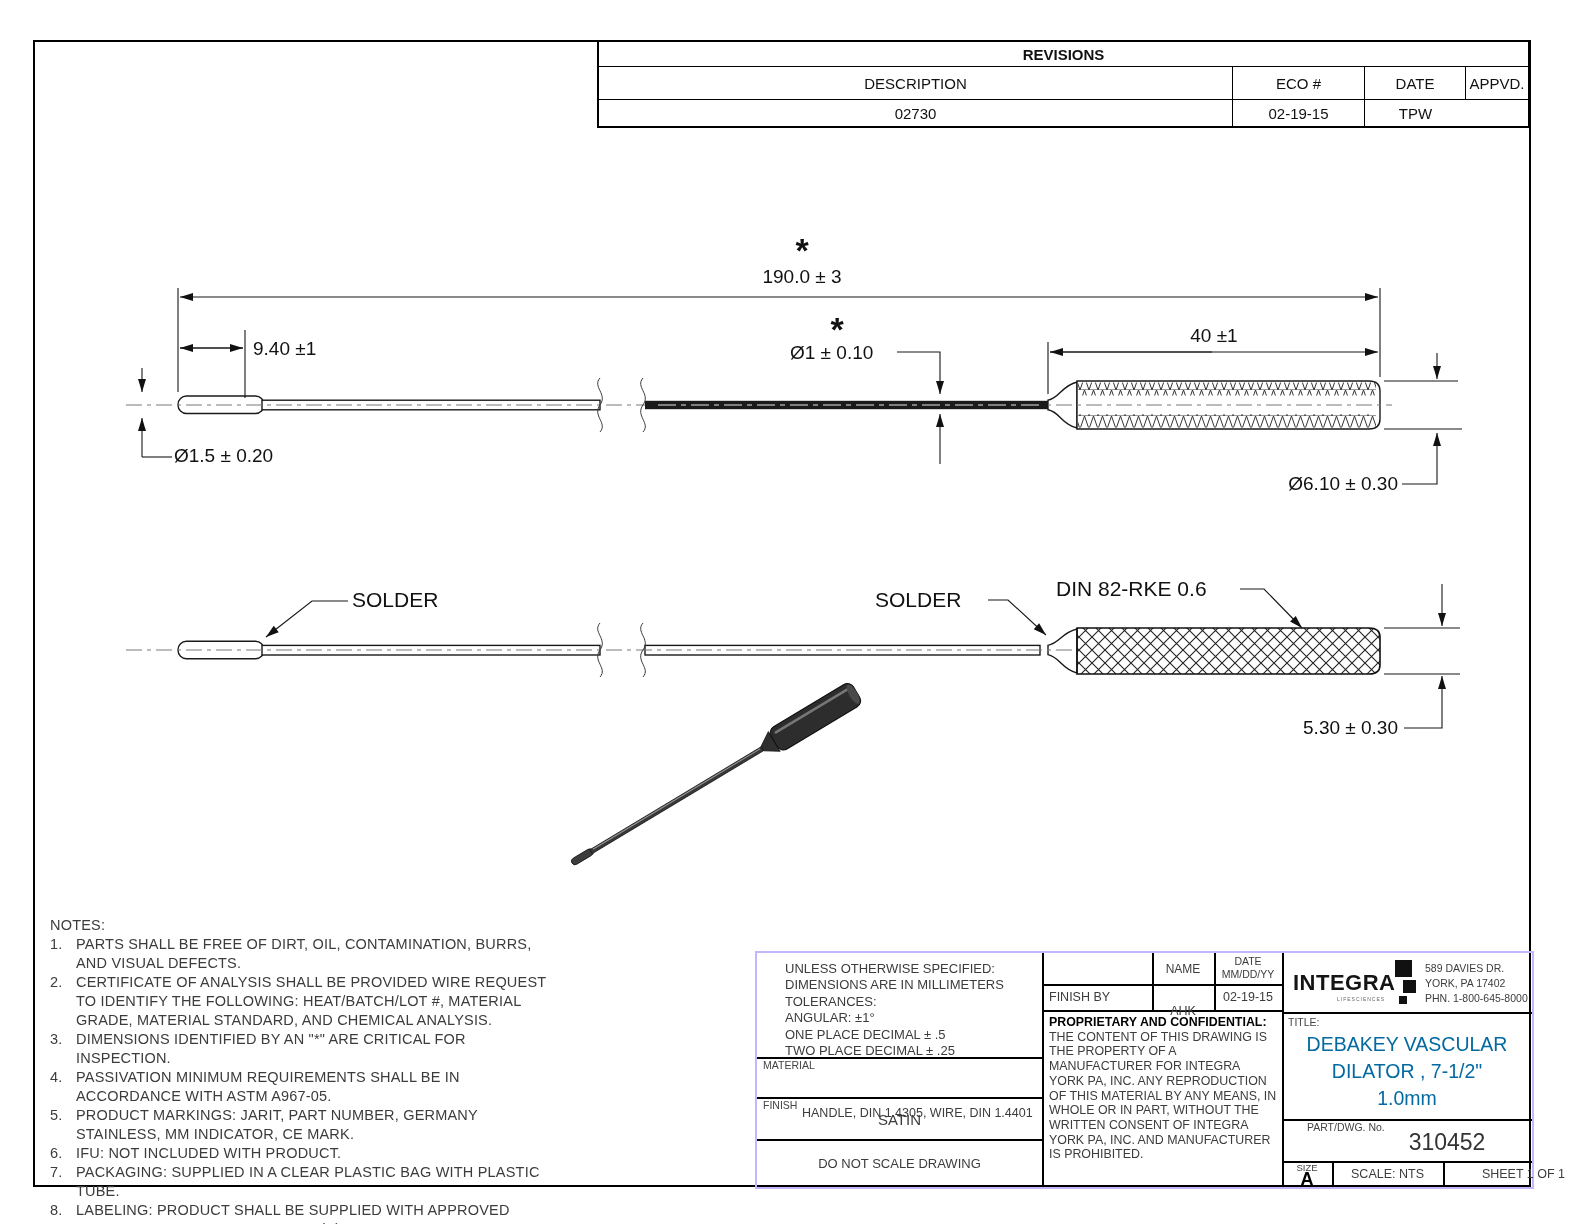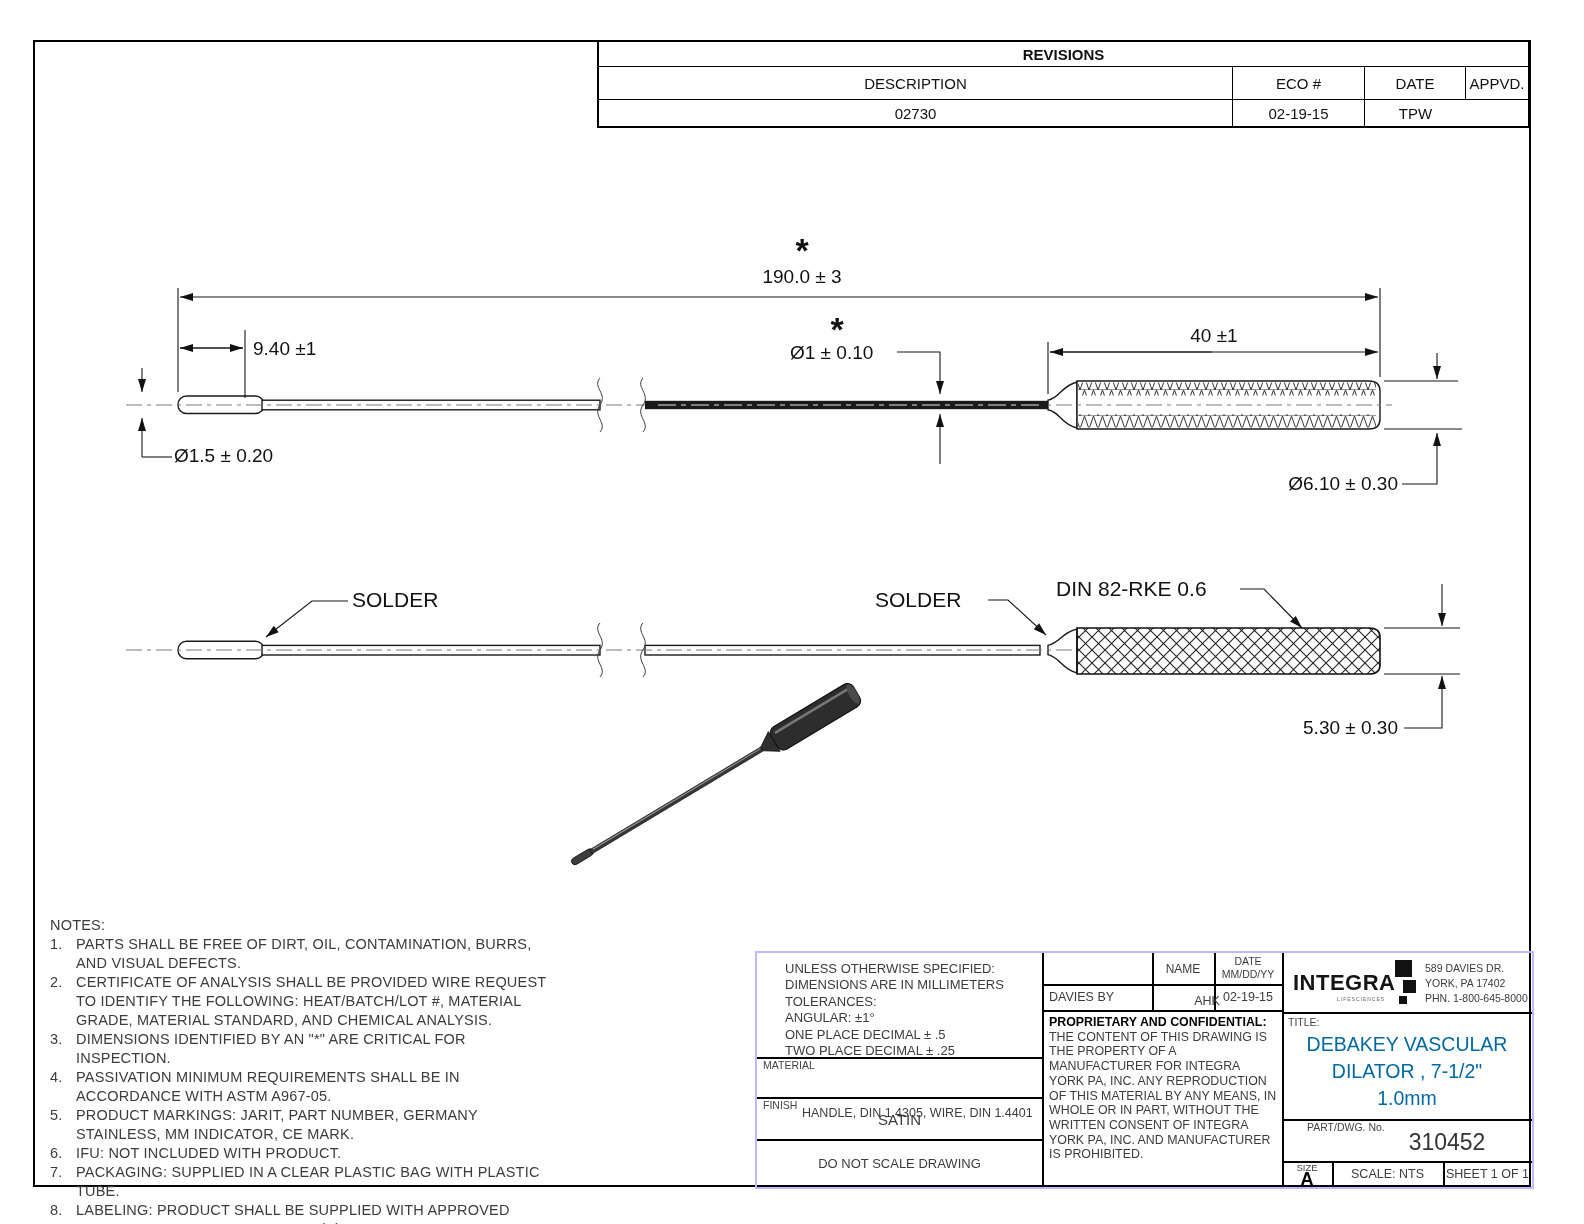--- a/index.html
+++ b/index.html
@@ -235,22 +235,22 @@
     <div class="abs" style="left:45px;top:121px;font-size:12.5px;margin-top:32px;">HANDLE, DIN 1.4305, WIRE, DIN 1.4401</div>
     <div class="abs small-lab" style="left:6px;top:146px;">FINISH</div>
     <div class="abs" style="left:0;top:158px;width:285px;text-align:center;font-size:15px;">SATIN</div>
     <div class="abs cellc" style="left:0;top:186px;width:285px;height:48px;font-size:13px;">DO NOT SCALE DRAWING</div>
 
     <div class="abs cellc" style="left:395px;top:0;width:62px;height:31px;font-size:12px;">NAME</div>
     <div class="abs" style="left:457px;top:2px;width:68px;text-align:center;font-size:10.5px;line-height:13px;">
       <div>DATE</div>
       <div>MM/DD/YY</div>
     </div>
-    <div class="abs" style="left:292px;top:37px;font-size:12.5px;">DAVIES BY</div>
-    <div class="abs cellc" style="left:395px;top:35px;width:62px;height:26px;font-size:12.5px;margin-left:24px;">AHK</div>
+    <div class="abs" style="left:292px;top:37px;font-size:12.5px;">FINISH BY</div>
+    <div class="abs cellc" style="left:395px;top:45px;width:62px;height:26px;font-size:12.5px;">AHK</div>
     <div class="abs cellc" style="left:457px;top:31px;width:68px;height:26px;font-size:12.5px;">02-19-15</div>
 
     <div class="abs prop" style="left:292px;top:62px;width:228px;">
       <b>PROPRIETARY AND CONFIDENTIAL:</b>
       <div>THE CONTENT OF THIS DRAWING IS THE PROPERTY OF A MANUFACTURER FOR INTEGRA YORK PA, INC. ANY REPRODUCTION OF THIS MATERIAL BY ANY MEANS, IN WHOLE OR IN PART, WITHOUT THE WRITTEN CONSENT OF INTEGRA YORK PA, INC. AND MANUFACTURER IS PROHIBITED.</div>
     </div>
 
     <div class="abs integra" style="left:536px;top:17px;">INTEGRA</div>
     <div class="sq" style="left:638px;top:7px;width:17px;height:17px;"></div>
     <div class="sq" style="left:646px;top:27px;width:13px;height:13px;"></div>
@@ -268,16 +268,16 @@
       <div>DILATOR , 7-1/2"</div>
       <div>1.0mm</div>
     </div>
 
     <div class="abs small-lab" style="left:531px;top:168px;padding-left:19px;">PART/DWG. No.</div>
     <div class="abs partnum" style="left:590px;top:176px;width:200px;">310452</div>
 
     <div class="abs small-lab" style="left:527px;top:209px;width:46px;text-align:center;font-size:9.5px;">SIZE</div>
     <div class="abs sizeA" style="left:527px;top:216px;width:46px;">A</div>
     <div class="abs cellc" style="left:575px;top:208px;width:111px;height:26px;font-size:12.5px;">SCALE: NTS</div>
-    <div class="abs cellc" style="left:686px;top:208px;width:89px;height:26px;font-size:12.5px;">SHEET 1 OF 1</div>
+    <div class="abs cellc" style="left:686px;top:208px;width:89px;height:26px;font-size:12.5px;padding-left:36px;">SHEET 1 OF 1</div>
   </div>
 
 </div>
 
 </body></html>

